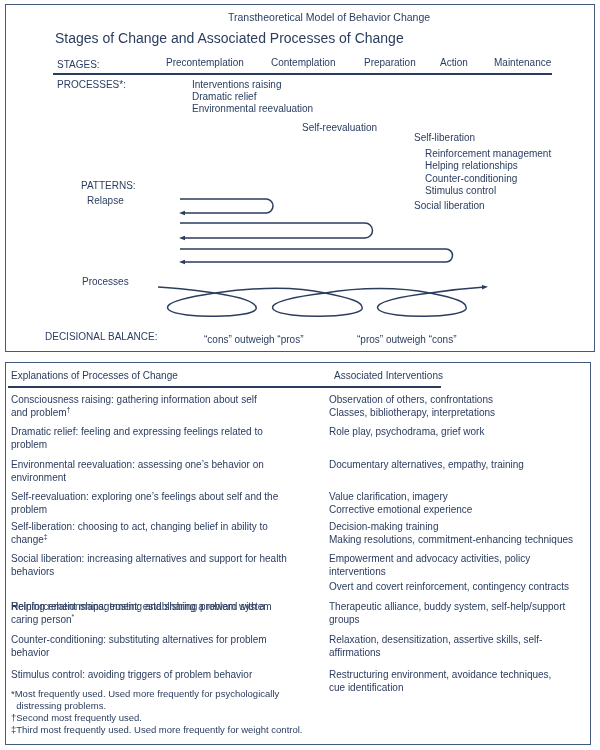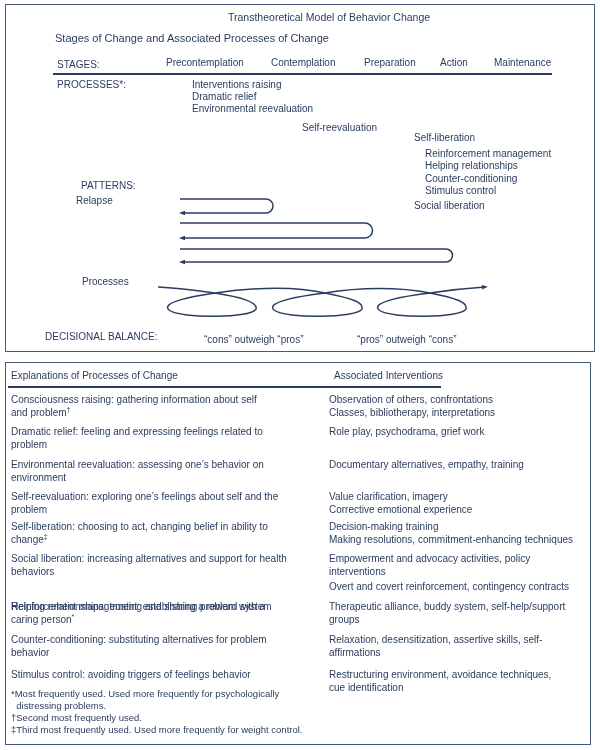--- a/index.html
+++ b/index.html
@@ -25,21 +25,21 @@
     .row-right { left: 329px; width: 260px; }
     .sup { font-size: 7px; vertical-align: super; line-height: 0; }
     .fn { position: absolute; left: 11px; line-height: 12px; white-space: nowrap; font-size: 9.5px; }
   </style>
 </head>
 <body>
 
 <div id="top-box" class="box"></div>
 
 <div class="abs" style="left:228px; top:11px; font-size:10.5px;">Transtheoretical Model of Behavior Change</div>
-<div class="abs" style="left:55px; top:32px; font-size:11px;">Stages of Change and Associated Processes of Change</div>
+<div class="abs" style="left:55px; top:32px; font-size:14px;">Stages of Change and Associated Processes of Change</div>
 
 <div class="abs" style="left:57px; top:59px;">STAGES:</div>
 <div class="abs" style="left:166px; top:57px;">Precontemplation</div>
 <div class="abs" style="left:271px; top:57px;">Contemplation</div>
 <div class="abs" style="left:364px; top:57px;">Preparation</div>
 <div class="abs" style="left:440px; top:57px;">Action</div>
 <div class="abs" style="left:494px; top:57px;">Maintenance</div>
 <div class="hr" style="left:53px; top:73px; width:499px;"></div>
 
 <div class="abs" style="left:57px; top:79px;">PROCESSES*:</div>
@@ -48,21 +48,21 @@
 <div class="abs" style="left:192px; top:103px;">Environmental reevaluation</div>
 <div class="abs" style="left:302px; top:122px;">Self-reevaluation</div>
 <div class="abs" style="left:414px; top:132px;">Self-liberation</div>
 <div class="abs" style="left:425px; top:148px;">Reinforcement management</div>
 <div class="abs" style="left:425px; top:160px;">Helping relationships</div>
 <div class="abs" style="left:425px; top:173px;">Counter-conditioning</div>
 <div class="abs" style="left:425px; top:185px;">Stimulus control</div>
 <div class="abs" style="left:414px; top:200px;">Social liberation</div>
 
 <div class="abs" style="left:57px; top:180px;padding-left:24px;">PATTERNS:</div>
-<div class="abs" style="left:76px; top:195px;">Relapse</div>
+<div class="abs" style="left:87px; top:195px;">Relapse</div>
 <div class="abs" style="left:82px; top:276px;">Processes</div>
 
 <svg width="600" height="750">
   <defs>
     <marker id="ah" markerWidth="6" markerHeight="6" refX="3" refY="3" orient="auto" markerUnits="userSpaceOnUse">
       <path d="M0,0.8 L6,3 L0,5.2 Z" fill="#2a3d5f"></path>
     </marker>
   </defs>
   <g fill="none" stroke="#2a3d5f" stroke-width="1.5">
     <path d="M180,199 L266,199 A7,7 0 0 1 266,213 L182,213" marker-end="url(#ah)"></path>
@@ -138,21 +138,21 @@
       <div class="row-right" style="top: 600px;">Therapeutic alliance, buddy system, self-help/support
 groups</div>
     </div>
     <div>
       <div class="row-left" style="top: 633px;"><span>Counter-conditioning: substituting alternatives for problem
 behavior</span></div>
       <div class="row-right" style="top: 633px;">Relaxation, desensitization, assertive skills, self-
 affirmations</div>
     </div>
     <div>
-      <div class="row-left" style="top: 668px;"><span>Stimulus control: avoiding triggers of feelings behavior</span></div>
+      <div class="row-left" style="top: 668px;"><span>Stimulus control: avoiding triggers of problem behavior</span></div>
       <div class="row-right" style="top: 668px;">Restructuring environment, avoidance techniques,
 cue identification</div>
     </div>
   </div>
 
 <div class="fn" style="top:688px;">*Most frequently used. Used more frequently for psychologically</div>
 <div class="fn" style="top:700px; white-space:pre;">  distressing problems.</div>
 <div class="fn" style="top:712px;">†Second most frequently used.</div>
 <div class="fn" style="top:724px;">‡Third most frequently used. Used more frequently for weight control.</div>
 

